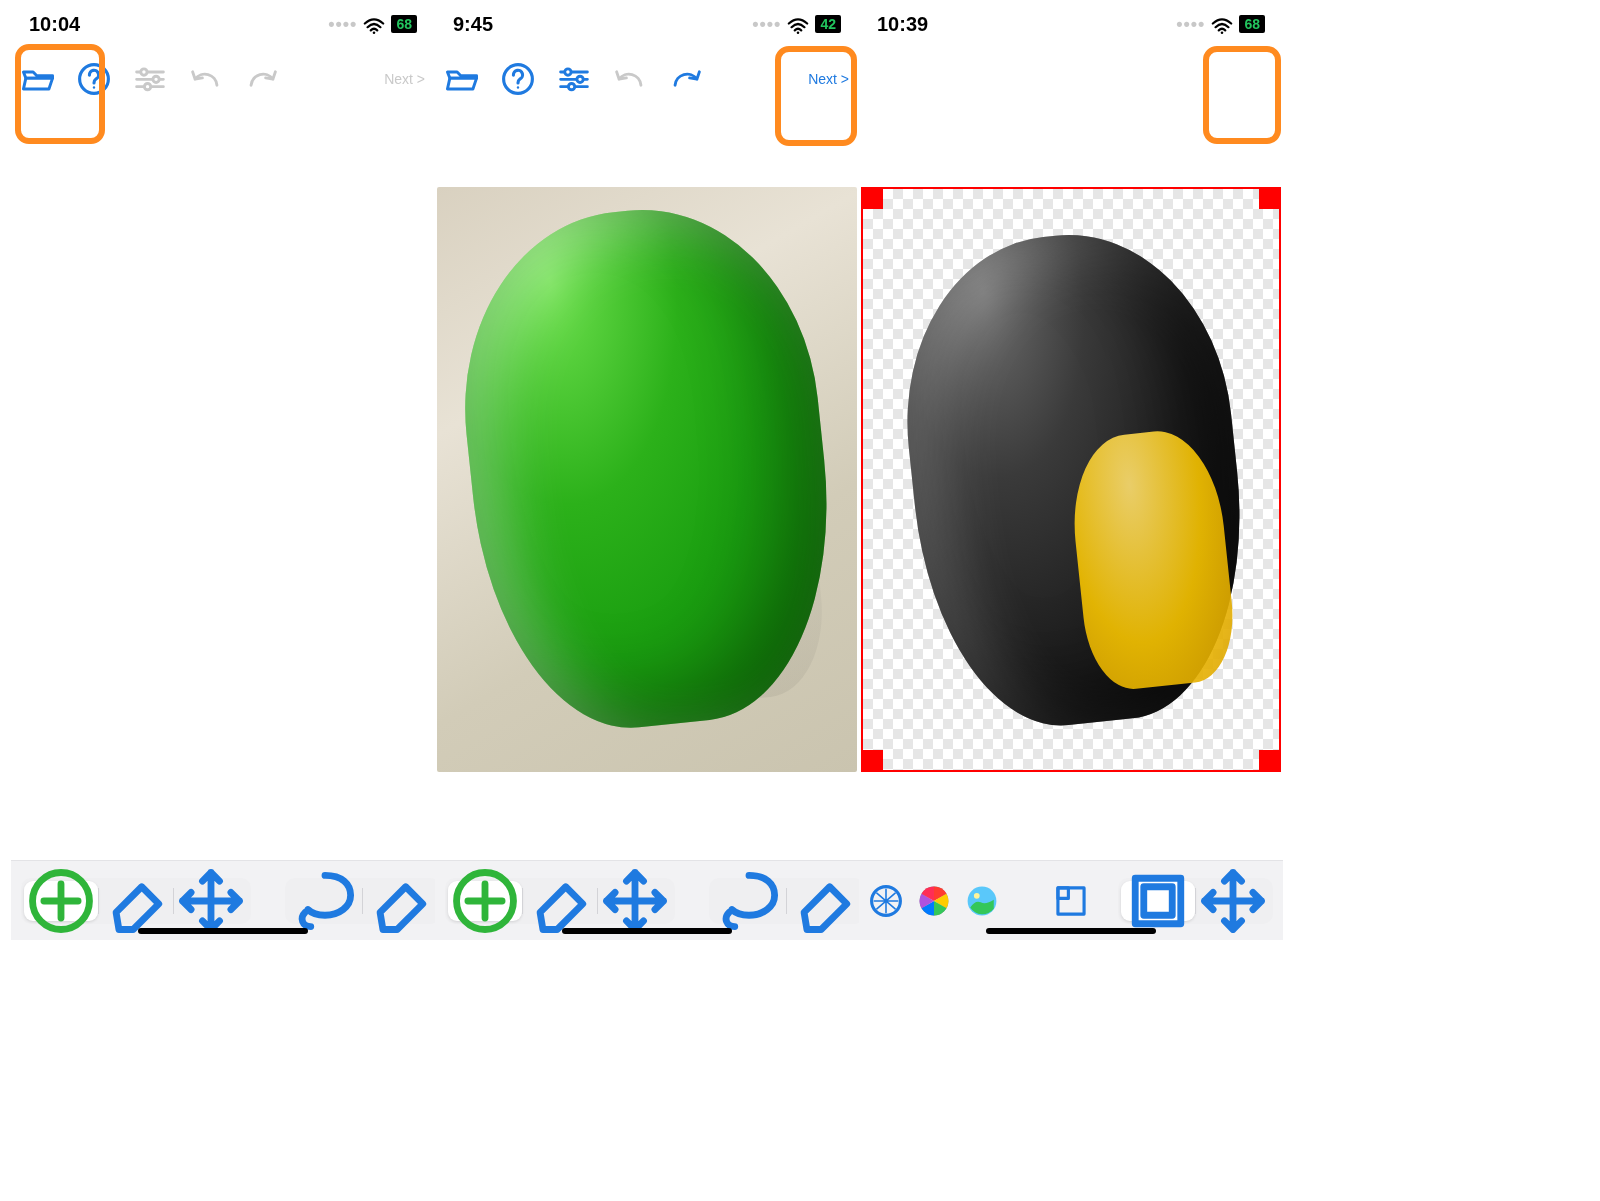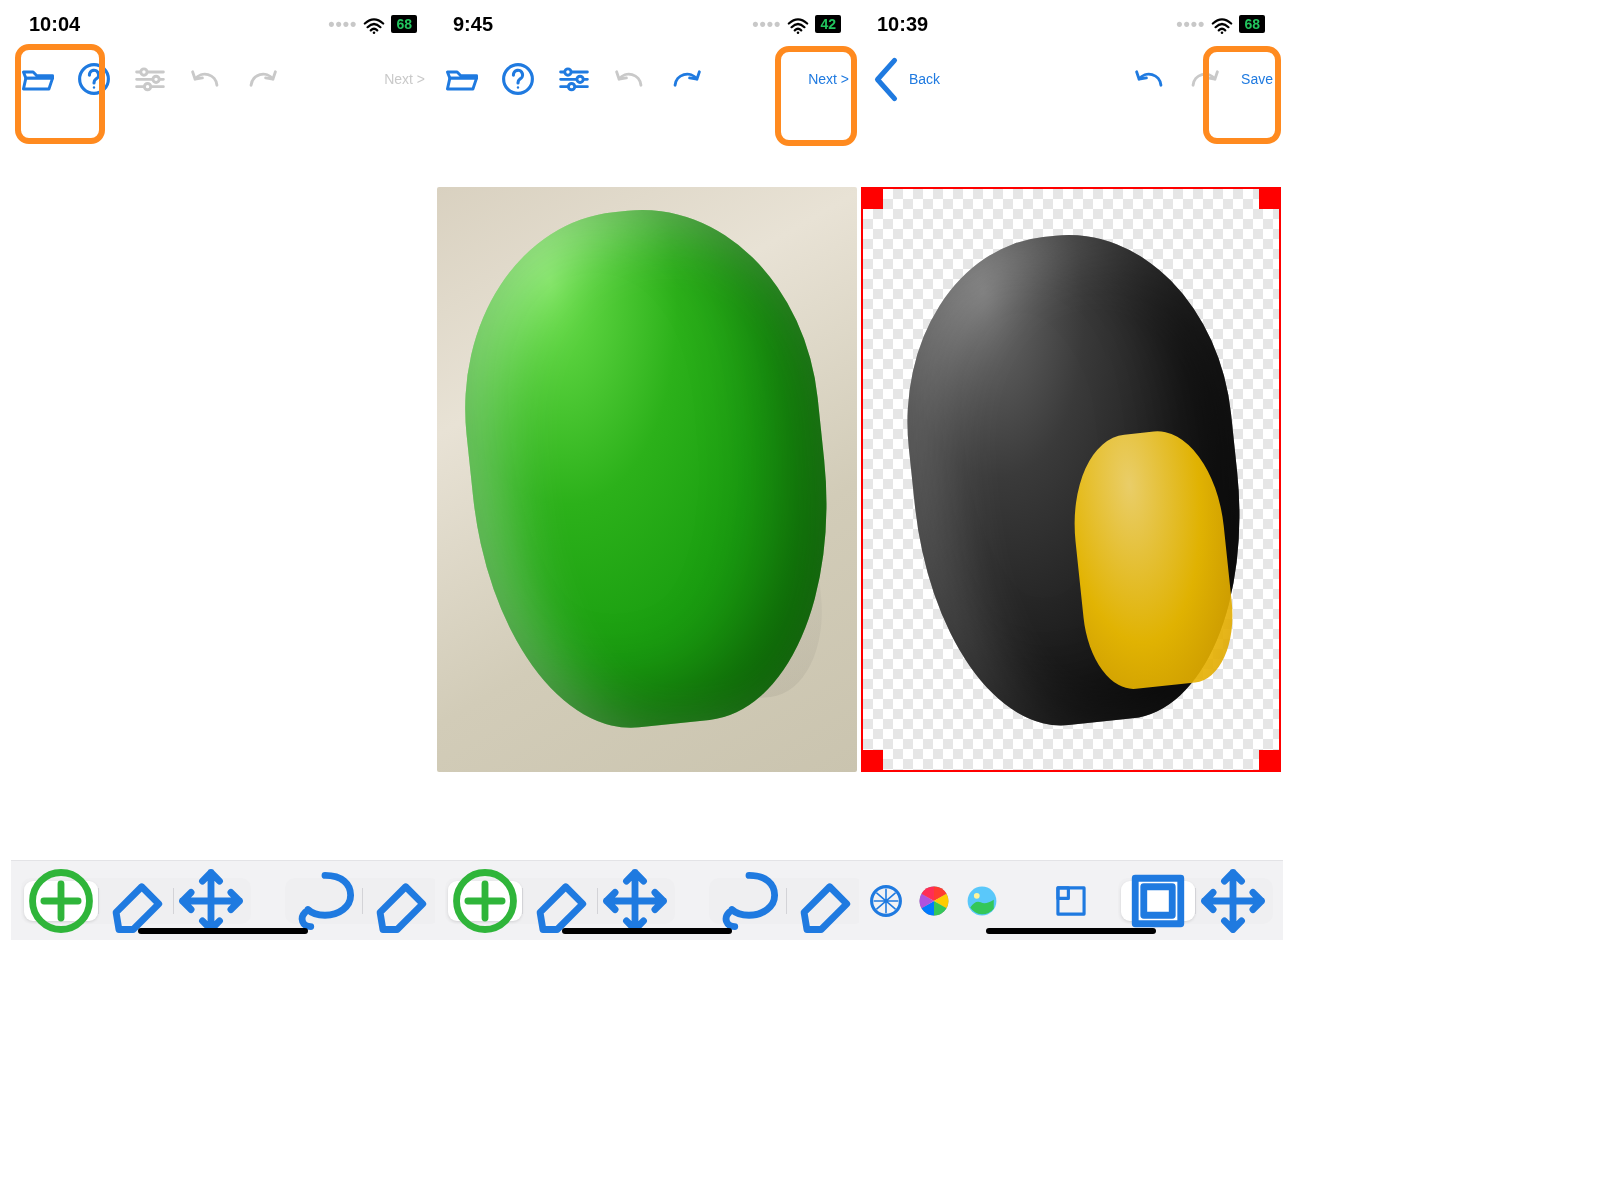--- a/index.html
+++ b/index.html
@@ -382,43 +382,20 @@
         <span class="wifi-icon">
           <svg viewBox="0 0 24 18">
               <path d="M2 6 Q12 -3 22 6 M5 10 Q12 3 19 10 M8.5 13.5 Q12 10 15.5 13.5"></path>
               <circle cx="12" cy="16" r="1.4" fill="currentColor" stroke="none"></circle>
             </svg>
         </span>
         <span class="battery">68</span>
       </div>
     </div>
 
-    <div class="toolbar">
-      <div class="toolbar-left" style="gap:6px">
-        <span class="icon-btn">
-          <svg viewBox="0 0 16 24">
-              <path d="M12 3 L4 12 L12 21"></path>
-            </svg>
-        </span>
-        <span class="txt-btn">Back</span>
-      </div>
-      <div class="toolbar-right" style="gap:20px">
-        <span class="icon-btn">
-          <svg viewBox="0 0 28 20">
-              <path d="M23 15 a10 10 0 0 0 -18 -5 M5 10 l-2 -6 M5 10 l6 -1"></path>
-            </svg>
-        </span>
-        <span class="icon-btn disabled">
-          <svg viewBox="0 0 28 20">
-              <path d="M5 15 a10 10 0 0 1 18 -5 M23 10 l2 -6 M23 10 l-6 -1"></path>
-            </svg>
-        </span>
-        <span class="txt-btn">Save</span>
-      </div>
-    </div>
 
     <div class="highlight-box" style="left:344px; top:46px; width:78px; height:98px;"></div>
 
     <div class="canvas-area">
       <div class="checker">
         <div class="crop-handle ch-tl"></div>
         <div class="crop-handle ch-tr"></div>
         <div class="crop-handle ch-bl"></div>
         <div class="crop-handle ch-br"></div>
         <div class="mug"></div>

